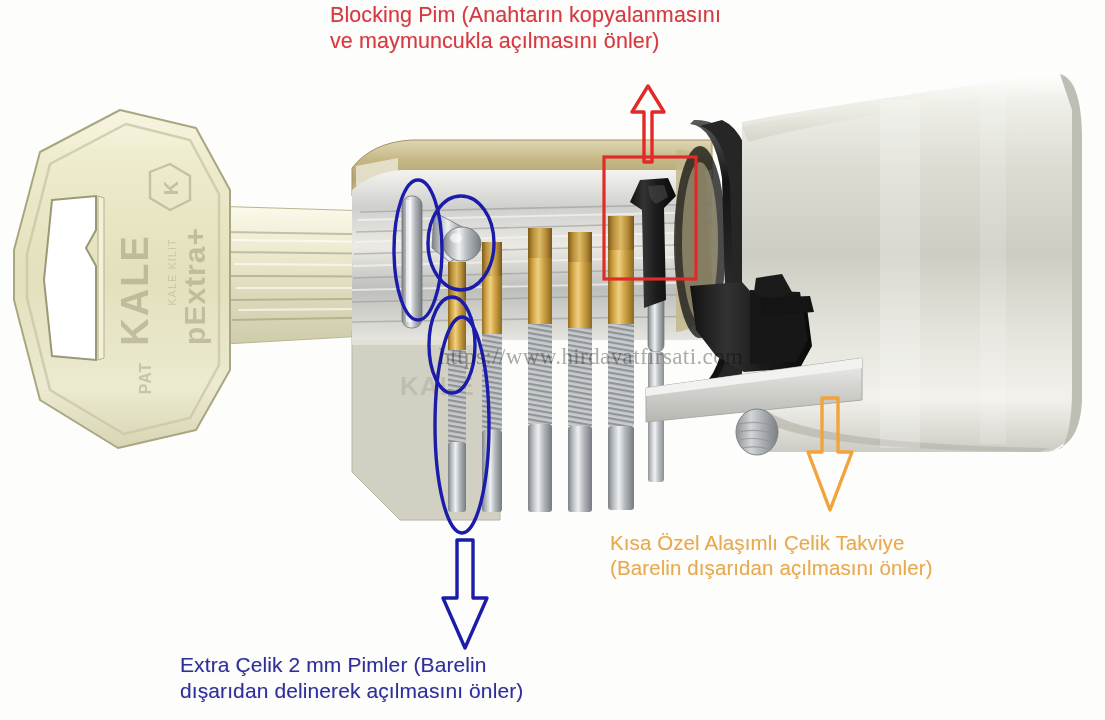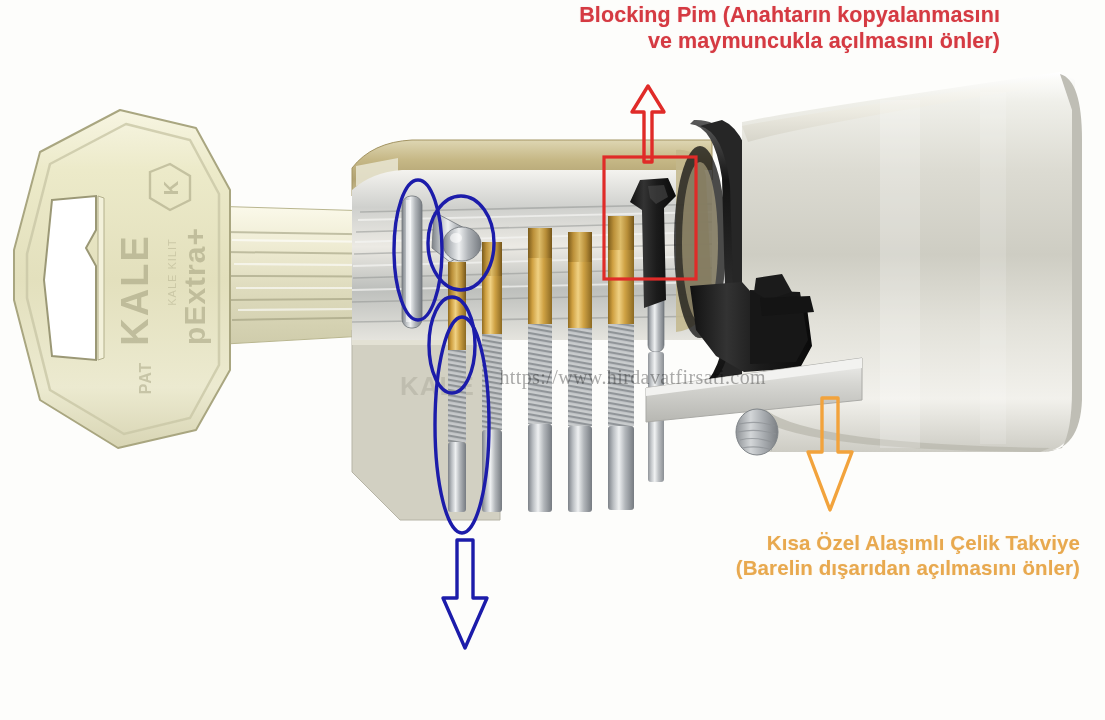--- a/index.html
+++ b/index.html
@@ -5,42 +5,42 @@
   * { margin:0; padding:0; box-sizing:border-box; }
   html,body { width:1105px; height:720px; overflow:hidden; }
   body {
     font-family: "Liberation Sans", sans-serif;
     background:#ffffff;
     position:relative;
   }
   #stage { position:absolute; inset:0; width:1105px; height:720px; background:#fdfdfb; }
 
   
-  .anno { position:absolute; font-weight:bold; text-align:right; line-height:1.22; white-space:pre-line; }
+  .anno { position:absolute; font-weight:normal; text-align:left; line-height:1.22; white-space:pre-line; }
   #anno-blocking {
     left:330px; top:2px; width:670px;
     font-size:21.5px; color:#d53a42; letter-spacing:.1px;
     text-shadow:0 0 1px rgba(213,58,66,.35);
   }
   #anno-extra {
     left:180px; top:652px; width:640px;
     font-size:21px; color:#2f2f9b; letter-spacing:.1px;
     text-shadow:0 0 1px rgba(47,47,155,.3);
   }
   #anno-takviye {
     left:610px; top:530px; width:470px;
     font-size:20.5px; color:#e8a94f; letter-spacing:.1px;
     text-shadow:0 0 1px rgba(232,169,79,.3);
   }
 
   
   #watermark {
-    position:absolute; left:416px; top:366px; width:350px;
-    font-size:20px; font-family:"Liberation Serif", serif;
-    color:rgba(95,95,95,.52); letter-spacing:.4px; text-align:right;
+    position:absolute; left:416px; top:344px; width:350px;
+    font-size:23px; font-family:"Liberation Serif", serif;
+    color:rgba(95,95,95,.52); letter-spacing:.4px; text-align:center;
     mix-blend-mode:multiply; pointer-events:none; white-space:nowrap;
   }
 
   
   #art { position:absolute; left:0; top:0; width:1105px; height:720px; }
 </style>
 </head>
 <body>
 
 <div id="stage">
@@ -356,18 +356,20 @@
     </g>
 
     <g>
       <path d="M822 398 L822 452 L808 452 L830 510 L852 452 L838 452 L838 398 Z" fill="none" stroke="#f2a33c" stroke-width="3.4" stroke-linejoin="round"></path>
     </g>
   </svg>
 
   <div class="anno" id="anno-blocking">Blocking Pim (Anahtarın kopyalanmasını
 ve maymuncukla açılmasını önler)</div>
 
+  <div class="anno" id="anno-extra">Extra Çelik 2 mm Pimler (Barelin
+dışarıdan delinerek açılmasını önler)</div>
 
   <div class="anno" id="anno-takviye">Kısa Özel Alaşımlı Çelik Takviye
 (Barelin dışarıdan açılmasını önler)</div>
 
   <div id="watermark">https://www.hirdavatfirsati.com</div>
 </div>
 
 </body></html>

